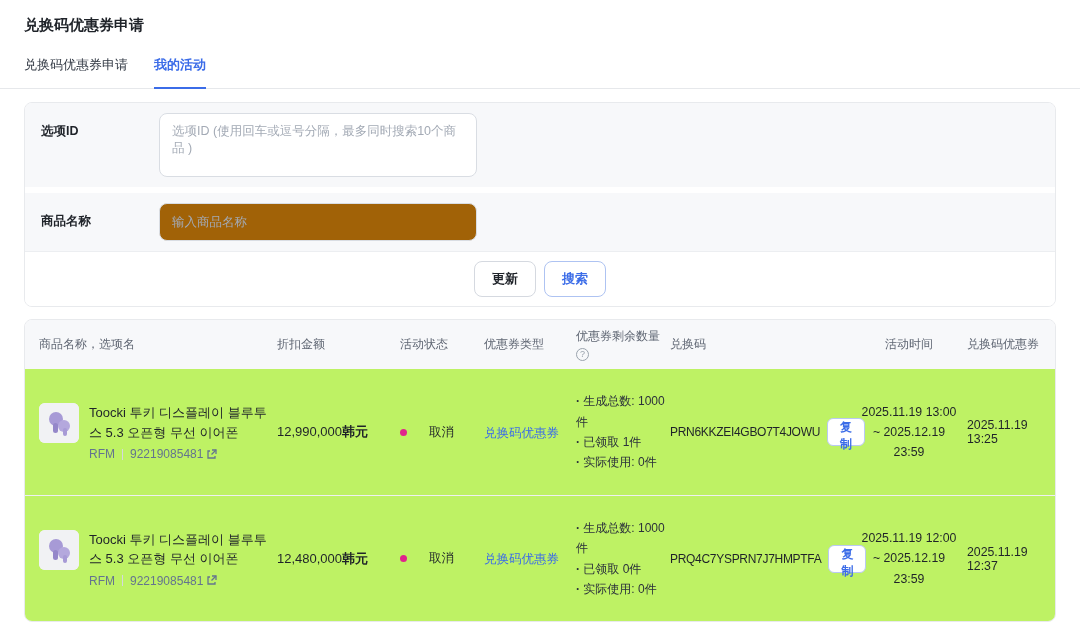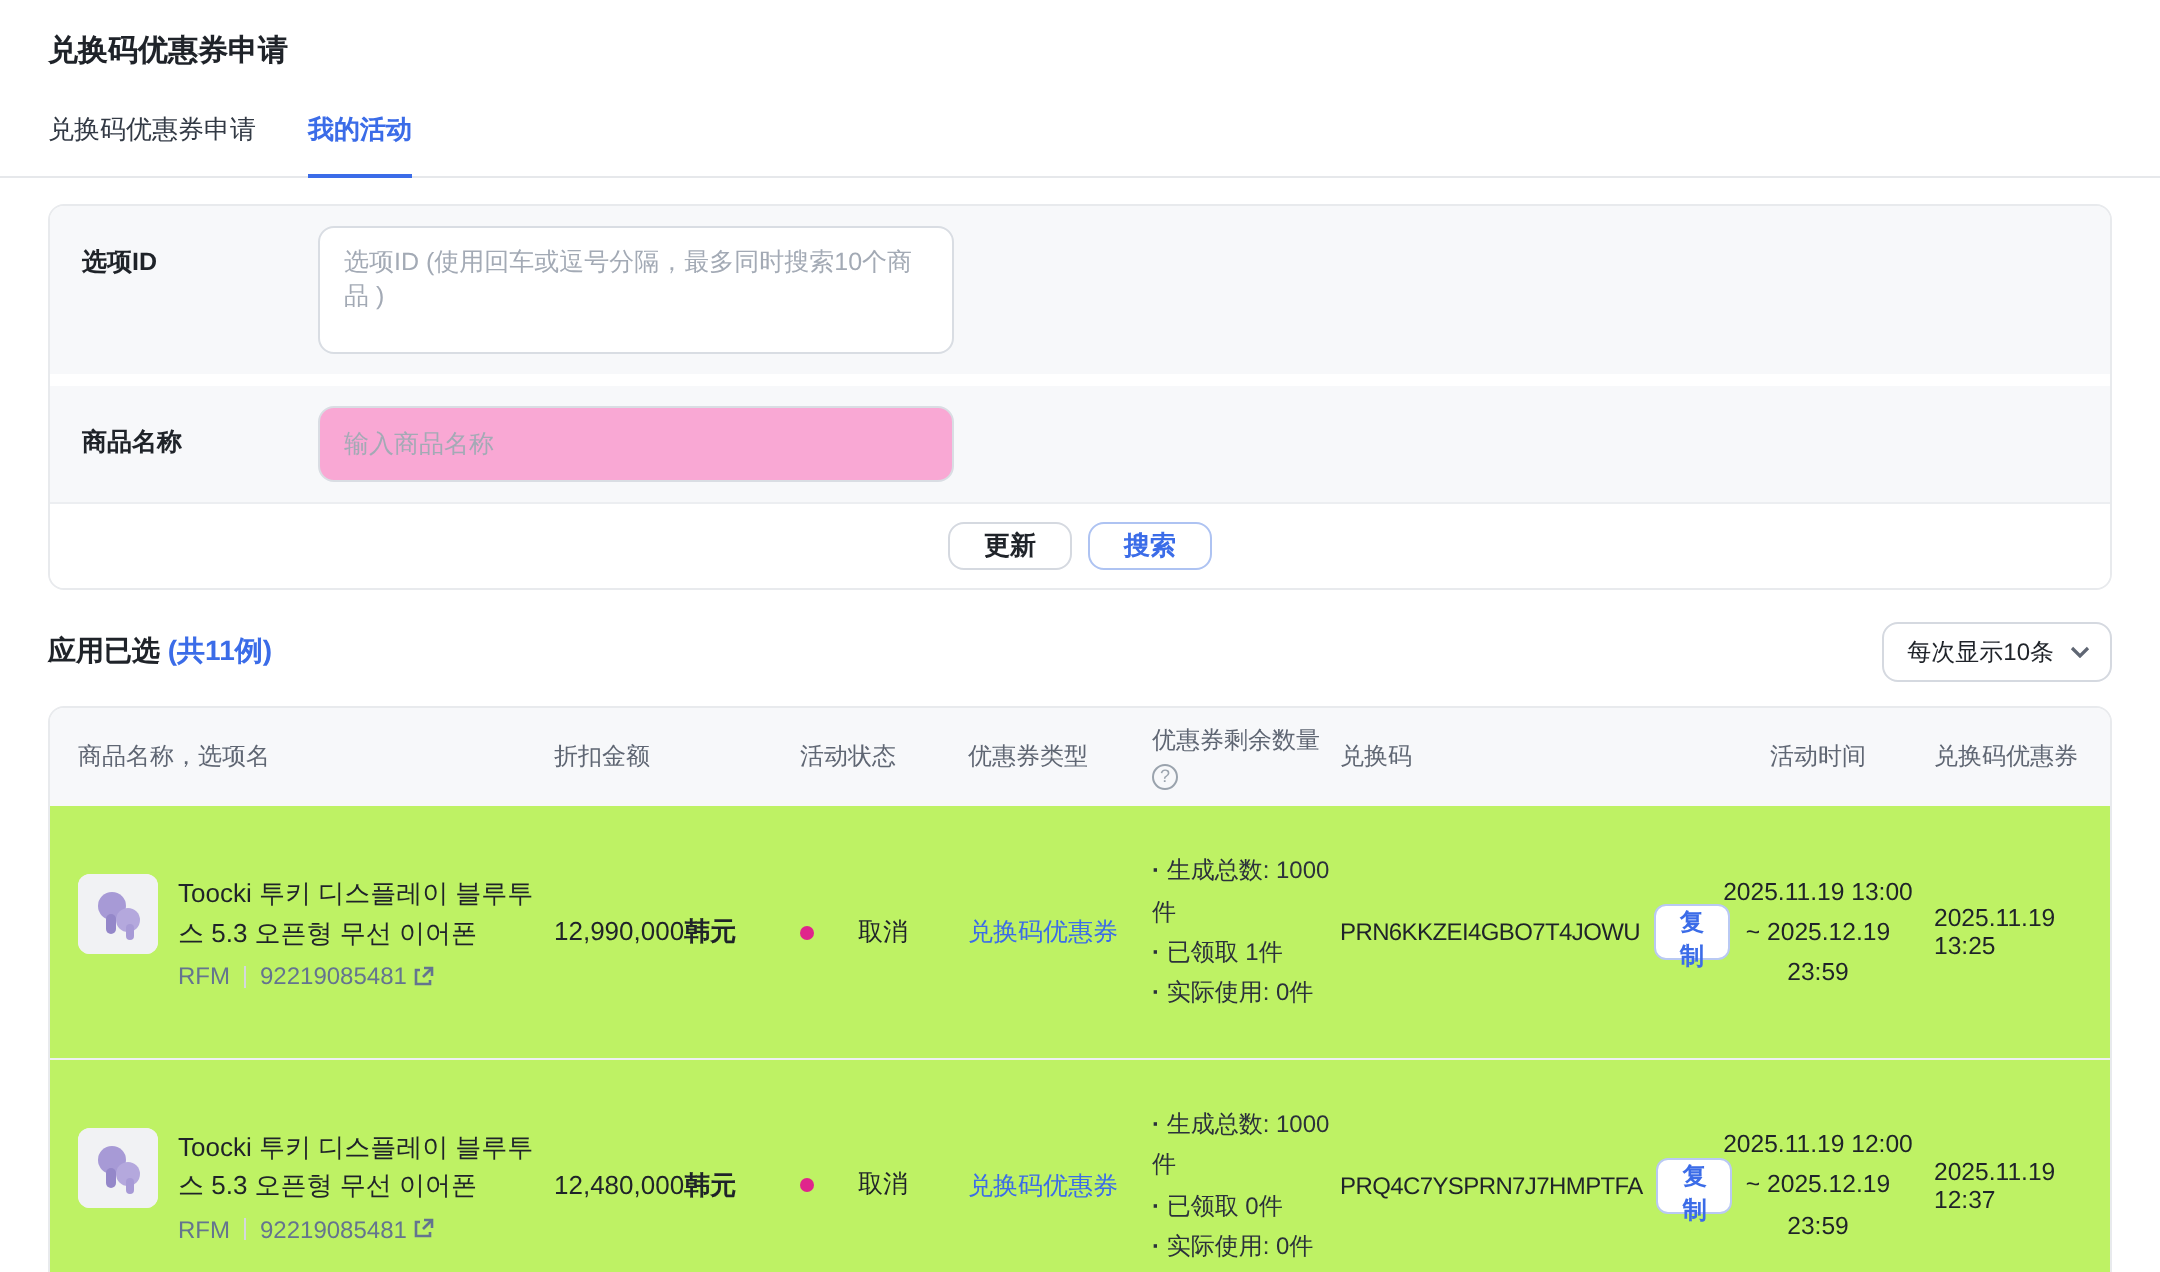--- a/index.html
+++ b/index.html
@@ -13,24 +13,24 @@
   .tab { font-size:13px; color:#333a45; padding-bottom:13px; cursor:pointer; }
   .tab.active { color:#3b6ce8; font-weight:700; border-bottom:2px solid #3b6ce8; margin-bottom:-1px; }
 
   .filter-card { margin-top:13px; border:1px solid #e8eaed; border-radius:8px; overflow:hidden; background:#fff; }
   .filter-row { background:#f7f8fa; display:flex; align-items:flex-start; padding:10px 16px; }
   .filter-row.first { margin-bottom:6px; }
   .filter-label { width:118px; flex:0 0 118px; font-size:12.5px; font-weight:700; padding-top:10px; }
   .opt-textarea { width:318px; height:64px; resize:none; border:1px solid #d9dde3; border-radius:8px;
     padding:9px 12px; font-size:12.5px; font-family:inherit; color:#1f2329; background:#fff; outline:none; }
   .name-input { width:318px; height:38px; border:1px solid #d9dde3; border-radius:8px;
-    padding:0 12px; font-size:12.5px; font-family:inherit; color:#1f2329; background:#f9a8d4; outline:none; }
+    padding:0 12px; font-size:12.5px; font-family:inherit; color:#1f2329; background:#a16207; outline:none; }
   .opt-textarea::placeholder, .name-input::placeholder { color:#a3aab5; }
   .filter-footer { background:#fff; border-top:1px solid #eceef1; padding:9px 0; display:flex; justify-content:center; gap:8px; }
-  .btn { height:24px; min-width:62px; padding:0 16px; border-radius:8px; background:#fff; font-size:13px;
+  .btn { height:36px; min-width:62px; padding:0 16px; border-radius:8px; background:#fff; font-size:13px;
     font-weight:700; font-family:inherit; cursor:pointer; border:1px solid #d5d9e0; color:#1f2329; }
   .btn.primary { border:1px solid #aec3f2; color:#3b6ce8; }
 
   .results-bar { margin-top:16px; display:flex; align-items:center; justify-content:space-between; }
   .results-title { font-size:14px; font-weight:700; }
   .results-title .count { color:#3b6ce8; }
   .pagesize { display:flex; align-items:center; gap:8px; border:1px solid #d5d9e0; border-radius:8px;
     background:#fff; height:30px; padding:0 10px 0 12px; font-size:12px; color:#1f2329; cursor:pointer; }
 
   .table-card { margin-top:12px; border:1px solid #e8eaed; border-radius:8px; overflow:hidden; background:#fff; }
@@ -86,32 +86,20 @@
     <div class="filter-row">
       <div class="filter-label">商品名称</div>
       <input class="name-input" placeholder="输入商品名称" style="">
     </div>
     <div class="filter-footer">
       <button class="btn">更新</button>
       <button class="btn primary">搜索</button>
     </div>
   </div>
 
-  <div class="results-bar">
-    <div class="results-title">
-      <span>应用已选</span>
-      <span class="count">(共11例)</span>
-    </div>
-    <div class="pagesize">
-      <span>每次显示10条</span>
-      <svg class="chev" width="10" height="6" viewBox="0 0 10 6">
-          <polyline points="1,1 5,5 9,1"></polyline>
-        </svg>
-    </div>
-  </div>
 
   <div class="table-card">
     <div class="grid t-head">
       <div class="cell c1">商品名称，选项名</div>
       <div class="cell">折扣金额</div>
       <div class="cell">活动状态</div>
       <div class="cell">优惠券类型</div>
       <div class="cell">
         <div>优惠券剩余数量</div>
         <span class="help">?</span>

